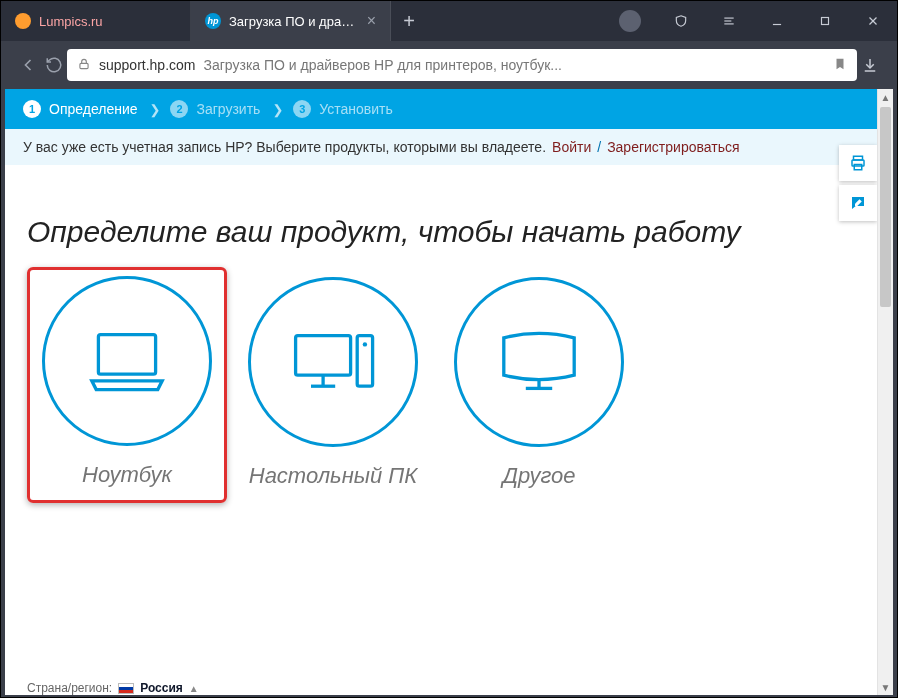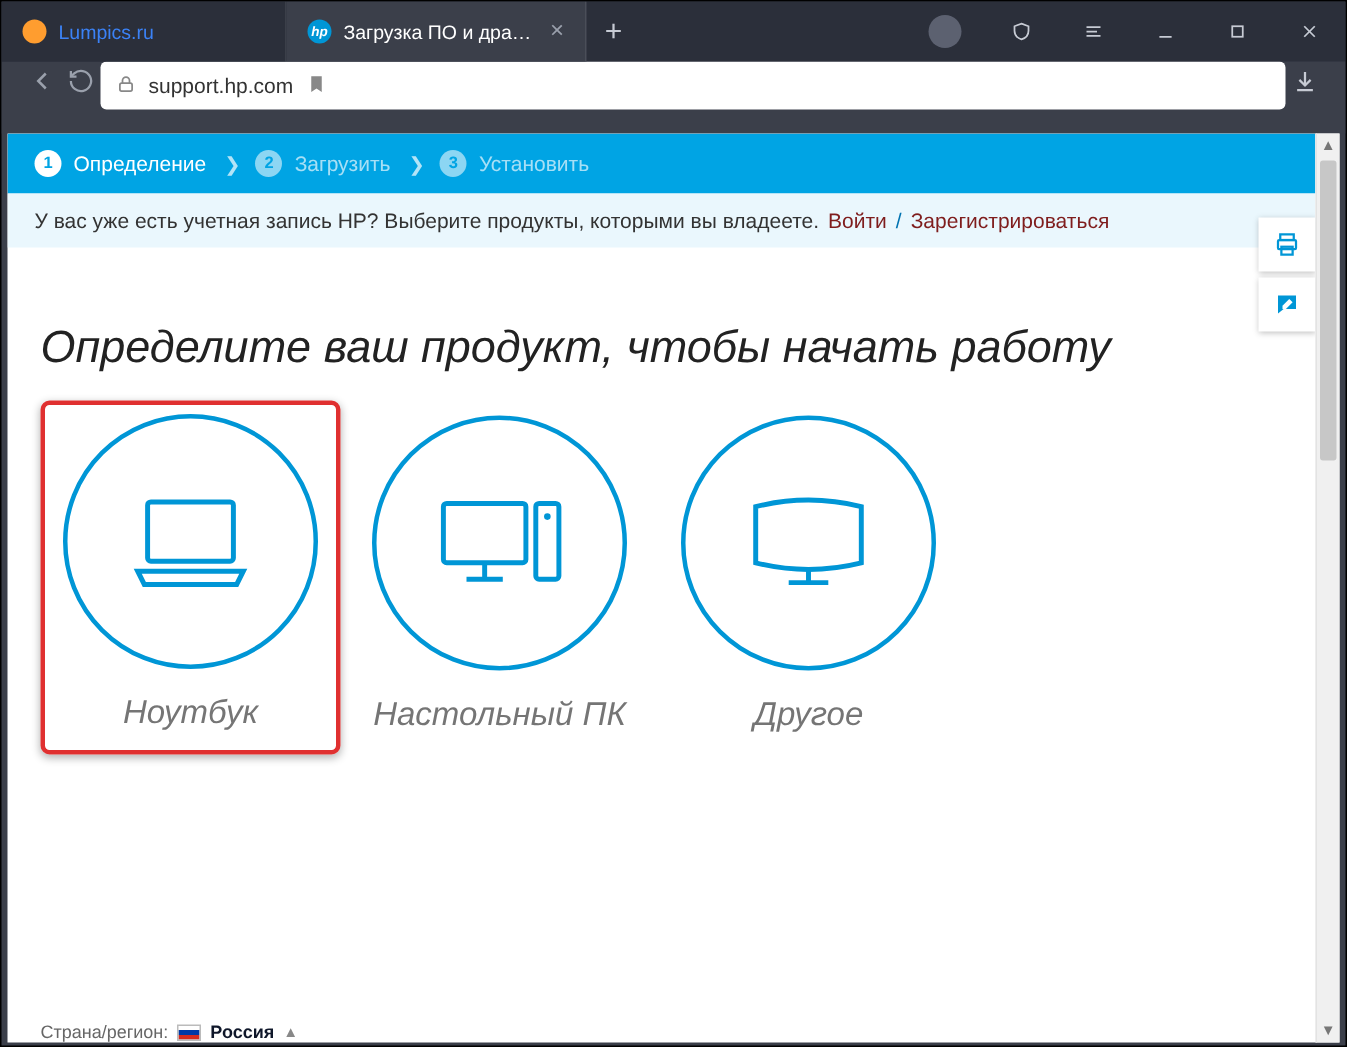--- a/index.html
+++ b/index.html
@@ -24,21 +24,21 @@
     display: flex;
     align-items: center;
     gap: 8px;
     padding: 0 14px;
     font-size: 13px;
     min-width: 190px;
     max-width: 200px;
     border-right: 1px solid rgba(255,255,255,.08);
     cursor: pointer;
   }
-  .tab.inactive { background: #2b2f3a; color:#3b82f6;}
+  .tab.inactive { background: #2b2f3a; color:#fca5a5;}
   .tab.active { background: #3b3f4a; color:#fff;}
   .tab .favicon { width:16px; height:16px; border-radius:50%; display:inline-flex; align-items:center; justify-content:center; font-size:11px; }
   .tab .favicon.orange { background:#ff9d2f; }
   .tab .favicon.hp { background:#0096d6; color:#fff; font-weight:bold; font-size:9px; font-style:italic;}
   .tab .ttl { flex:1; white-space:nowrap; overflow:hidden; text-overflow:ellipsis; }
   .tab .close { color:#9aa0ac; font-size:16px; }
   .newtab {
     width:36px; display:flex; align-items:center; justify-content:center;
     color:#c7cbd4; font-size:20px; cursor:pointer;
   }
@@ -47,21 +47,21 @@
     width:48px; height:40px; display:flex; align-items:center; justify-content:center;
     color:#c7cbd4; cursor:pointer;
   }
   .winbtn.user { border-radius:50%; width:22px; height:22px; margin:0 16px; background:#5c6170;}
   .winbtn svg { width:14px; height:14px; }
   
   .addrrow {
     height: 48px;
     background: #3b3f4a;
     display:flex;
-    align-items:flex-start;
+    align-items:center;
     padding: 0 14px;
   }
   .navbtn {
     width:26px; height:26px; display:flex; align-items:center; justify-content:center;
     color:#9aa0ac; cursor:pointer;
   }
   .addrbar {
     flex:1;
     height:32px;
     background:#fff;
@@ -288,20 +288,21 @@
       </svg>
   </div>
   <div class="addrbar">
     <span class="lock">
       <svg width="14" height="14" viewBox="0 0 24 24" fill="none" stroke="#888" stroke-width="2">
           <rect x="5" y="11" width="14" height="9" rx="2"></rect>
           <path d="M8 11V8a4 4 0 0 1 8 0v3"></path>
         </svg>
     </span>
     <span class="domain">support.hp.com</span>
+    <span class="path">Загрузка ПО и драйверов HP для принтеров, ноутбук...</span>
     <span class="bookmark">
       <svg width="14" height="14" viewBox="0 0 24 24" fill="#888">
           <path d="M6 3h12v18l-6-4-6 4z"></path>
         </svg>
     </span>
   </div>
   <div class="navbtn dlbtn">
     <svg width="18" height="18" viewBox="0 0 24 24" fill="none" stroke="currentColor" stroke-width="2">
         <line x1="12" y1="4" x2="12" y2="16"></line>
         <polyline points="7 11 12 16 17 11"></polyline>

